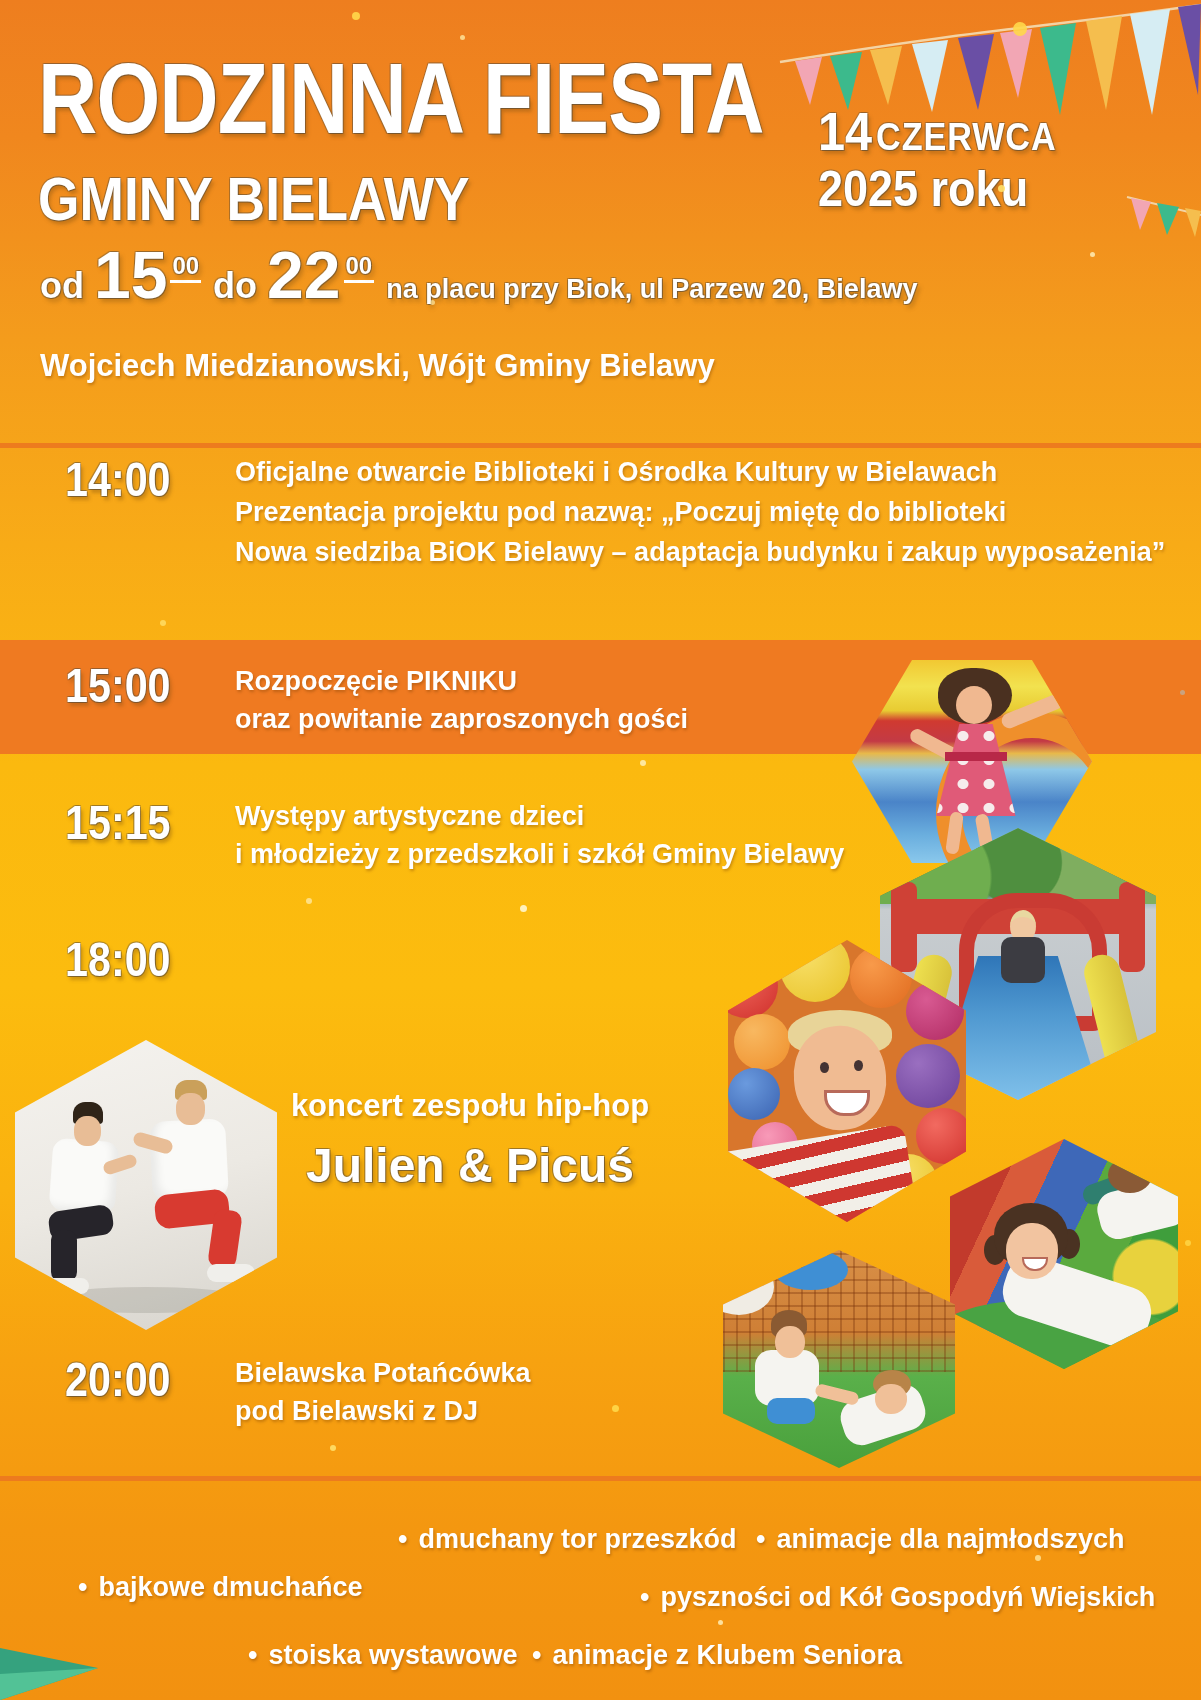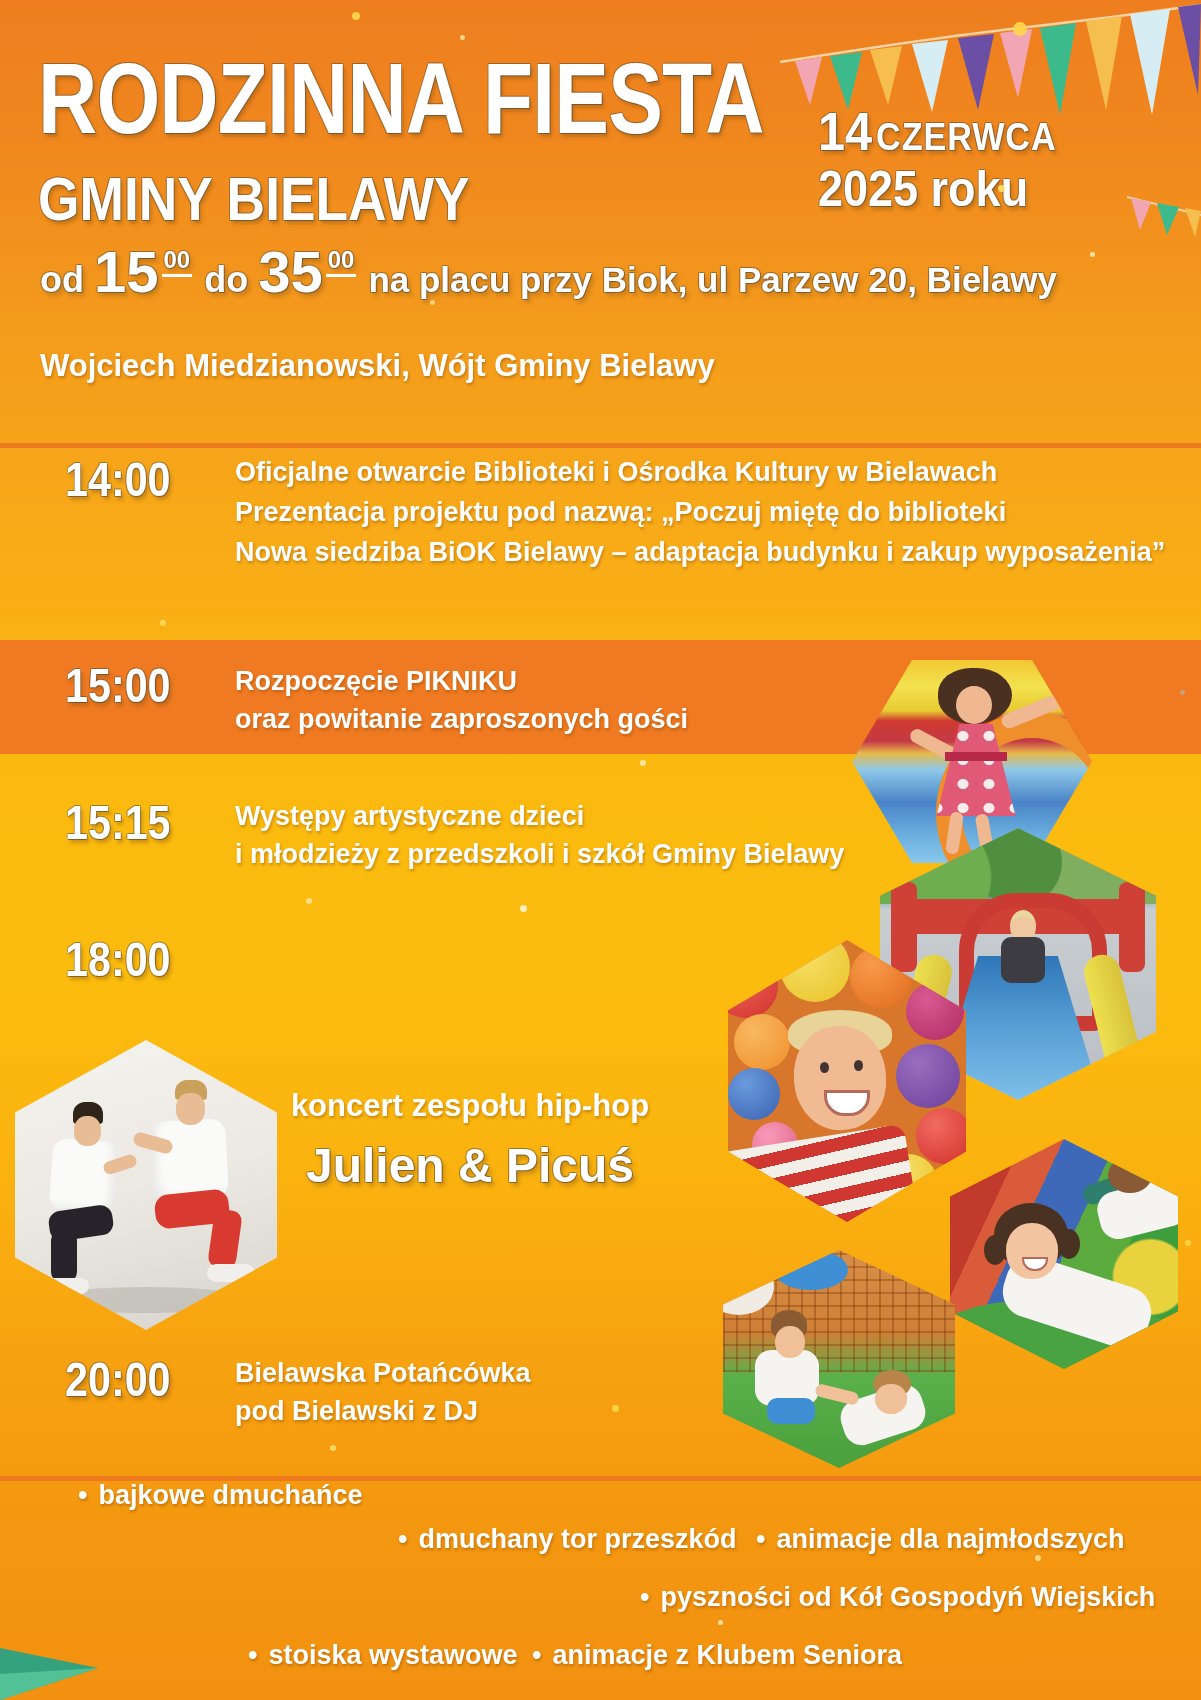--- a/index.html
+++ b/index.html
@@ -20,23 +20,23 @@
   .soft{ text-shadow:1px 2px 3px rgba(120,60,0,.40); }
   .condensed{transform:scaleX(.82);transform-origin:left top;letter-spacing:-1px;}
   .title1{font-size:100px;font-weight:bold;line-height:1;white-space:nowrap;}
   .title2{font-size:62px;font-weight:bold;line-height:1;white-space:nowrap;transform:scaleX(.86);transform-origin:left top;}
   .dateblock{text-align:center;white-space:nowrap;transform:scaleX(.9);transform-origin:left top;font-weight:bold;}
   .date-num{font-size:54px;}
   .date-month{font-size:38px;letter-spacing:1px;}
   .date-year{font-size:50px;}
   .ww{display:flex;align-items:baseline;white-space:nowrap;font-weight:bold;}
   .ww .small{font-size:36px;margin-right:10px;}
-  .ww .big{font-size:58px;line-height:.9;}
+  .ww .big{font-size:66px;line-height:.9;}
   .ww sup{font-size:24px;position:relative;top:-24px;border-bottom:3px solid #fff;padding:0 2px;margin:0 12px 0 3px;}
-  .ww .rest{font-size:35px;letter-spacing:0;}
+  .ww .rest{font-size:27px;letter-spacing:0;}
   .patron{display:flex;align-items:baseline;white-space:nowrap;}
   .patron .lab{font-size:29px;font-weight:normal;margin-right:16px;}
   .patron .name{font-size:31px;font-weight:bold;}
   .time-label{font-size:48px;font-weight:bold;transform:scaleX(.86);transform-origin:left top;white-space:nowrap;}
   .desc{font-size:27px;font-weight:bold;line-height:40px;white-space:nowrap;}
   .desc.tight{line-height:38px;}
   .concert-line{font-weight:bold;text-align:center;width:400px;left:270px;white-space:nowrap;}
   .divider{left:0;width:1201px;height:5px;background:#ed7b1e;}
   .band{left:0;width:1201px;height:114px;background:#ef7a21;}
   .battr{font-size:27px;font-weight:bold;white-space:nowrap;}
@@ -194,21 +194,21 @@
     <span class="date-num">14</span>
     <span class="date-month">CZERWCA</span>
   </div>
   <div class="abs dateblock outlined date-year" style="left:818px;top:160px">2025 roku</div>
 
   <div class="abs ww outlined" style="left:40px;top:246px">
     <span class="small">od</span>
     <span class="big">15</span>
     <sup>00</sup>
     <span class="small">do</span>
-    <span class="big">35</span>
+    <span class="big">22</span>
     <sup>00</sup>
     <span class="rest">na placu  przy Biok, ul Parzew 20, Bielawy</span>
   </div>
 
   <div class="abs patron soft" style="left:40px;top:348px">
     <span class="name">Wojciech Miedzianowski, Wójt Gminy Bielawy</span>
   </div>
 
   <div class="abs divider" style="top:443px"></div>
 
@@ -238,21 +238,21 @@
   <div class="abs concert-line outlined" style="top:1138px;font-size:48px">Julien &amp; Picuś</div>
 
   <div class="abs time-label outlined" style="left:65px;top:1352px">20:00</div>
   <div class="abs desc tight soft" style="left:235px;top:1354px">
     <div>Bielawska Potańcówka</div>
     <div>pod Bielawski z DJ</div>
   </div>
 
   <div class="abs divider" style="top:1476px"></div>
 
-  <div class="abs battr soft" style="left:78px;top:1480px">
+  <div class="abs battr soft" style="left:78px;top:1572px">
     <span class="dot">•</span><span>bajkowe dmuchańce</span>
   </div>
   <div class="abs battr soft" style="left:398px;top:1524px">
     <span class="dot">•</span><span>dmuchany tor przeszkód</span>
   </div>
   <div class="abs battr soft" style="left:756px;top:1524px">
     <span class="dot">•</span><span>animacje dla najmłodszych</span>
   </div>
   <div class="abs battr soft" style="left:640px;top:1582px">
     <span class="dot">•</span><span>pyszności od Kół Gospodyń Wiejskich</span>

